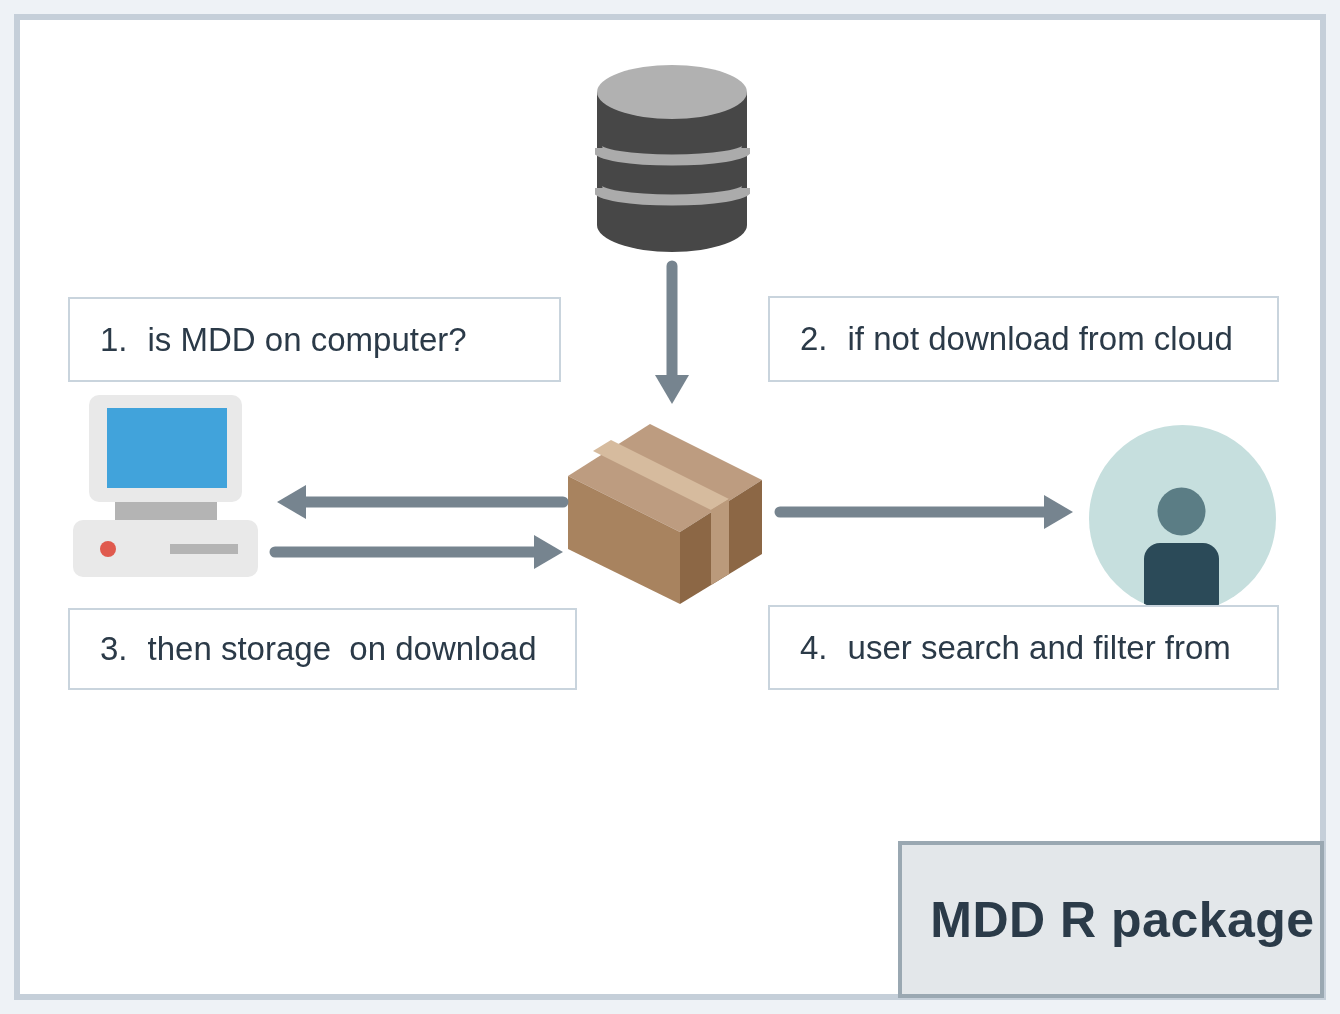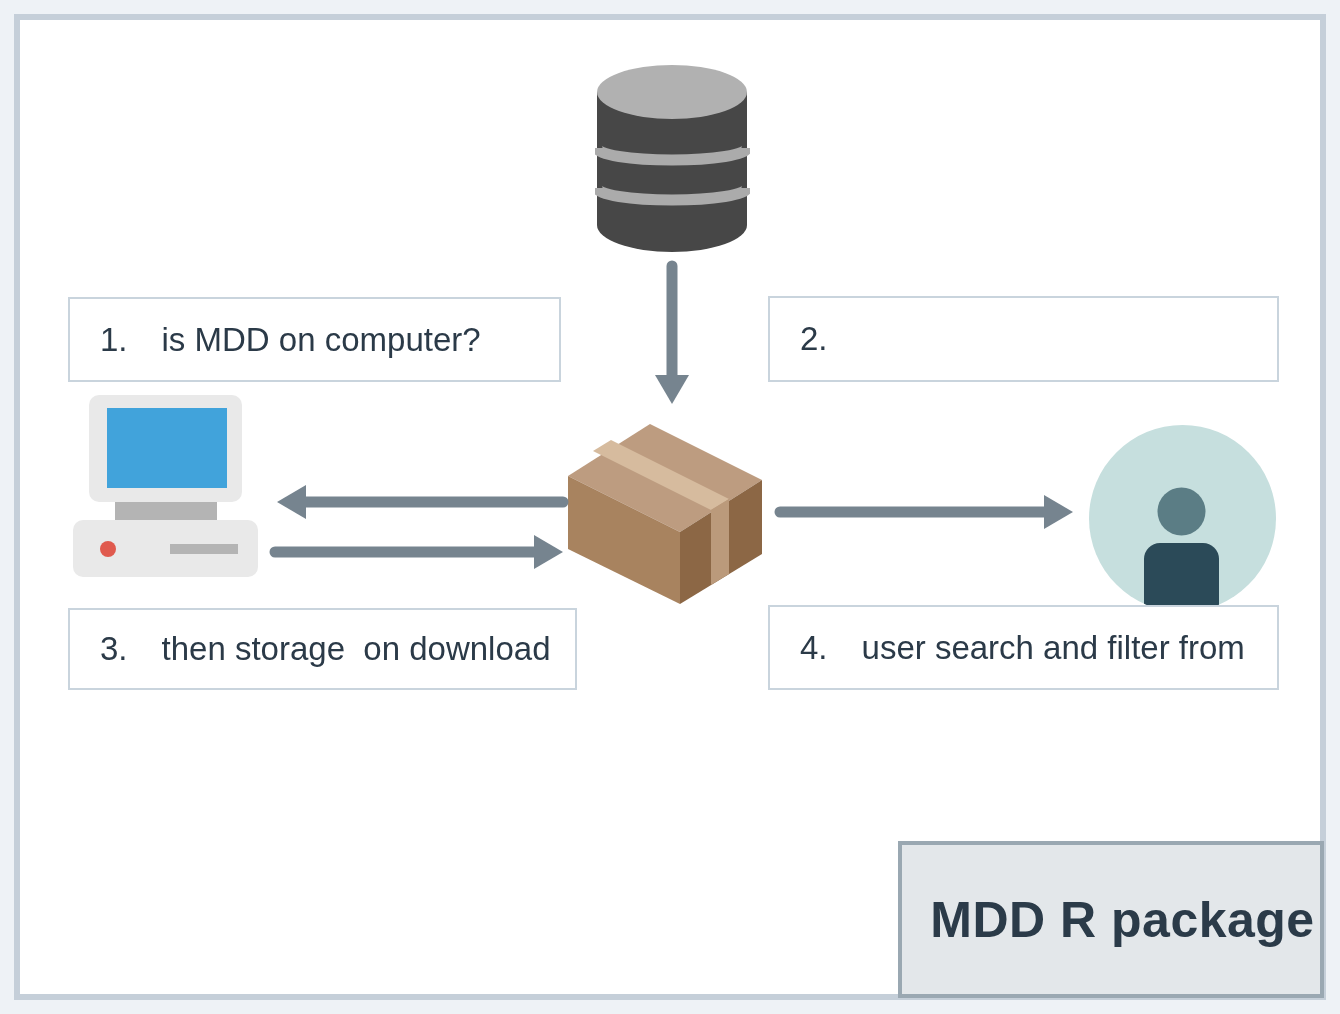--- a/index.html
+++ b/index.html
@@ -28,21 +28,21 @@
     background: #ffffff;
     border: 2px solid #c9d4dd;
     display: flex;
     align-items: center;
     padding-left: 30px;
     color: #2b3a48;
     font-size: 33px;
     z-index: 5;
   }
   .step-box .num { flex: 0 0 auto; }
-  .step-box .lbl { margin-left: 34px; white-space: pre; }
+  .step-box .lbl { margin-left: 20px; white-space: pre; }
 
   #step1 { left: 68px;  top: 297px; width: 493px; height: 85px; }
   #step2 { left: 768px; top: 296px; width: 511px; height: 86px; }
   #step3 { left: 68px;  top: 608px; width: 509px; height: 82px; }
   #step4 { left: 768px; top: 605px; width: 511px; height: 85px; }
 
   
   .title-box {
     position: absolute;
     left: 898px; top: 841px;
@@ -131,20 +131,21 @@
       <polygon points="1073,512 1044,495 1044,529" stroke="none"></polygon>
     </g>
   </svg>
 
   <div class="step-box" id="step1">
     <span class="num">1.</span>
     <span class="lbl">is MDD on computer?</span>
   </div>
   <div class="step-box" id="step2">
     <span class="num">2.</span>
+    <span class="lbl">if not download from cloud</span>
   </div>
   <div class="step-box" id="step3">
     <span class="num">3.</span>
     <span class="lbl">then storage  on download</span>
   </div>
   <div class="step-box" id="step4">
     <span class="num">4.</span>
     <span class="lbl">user search and filter from</span>
   </div>
 

